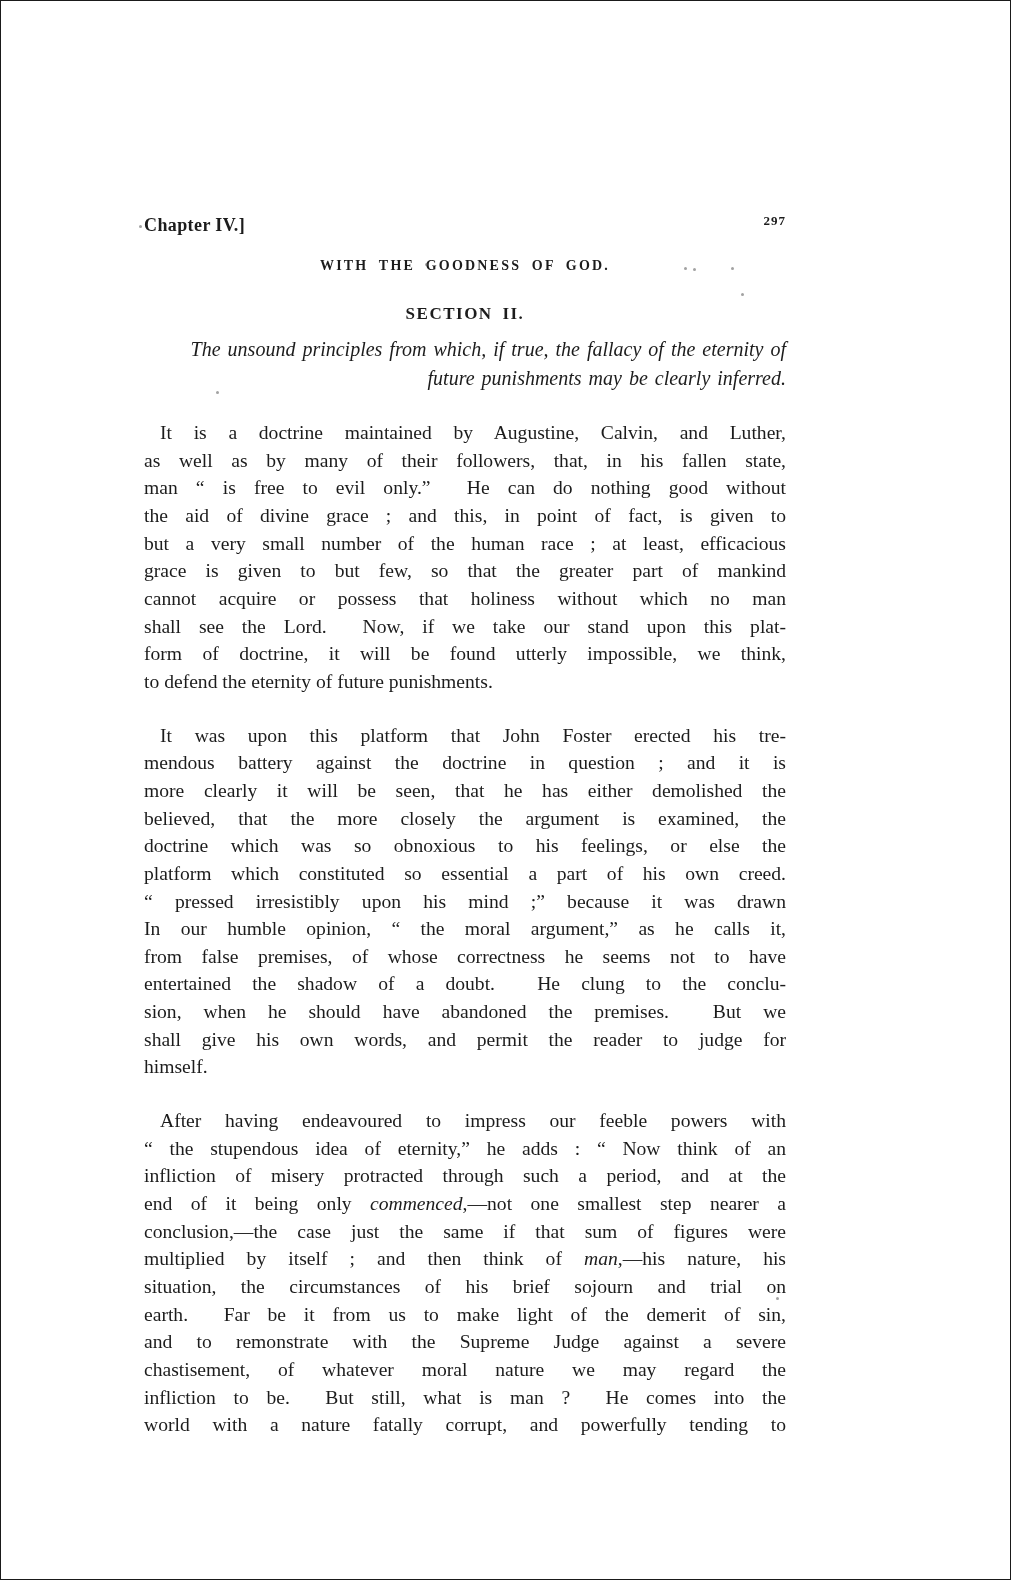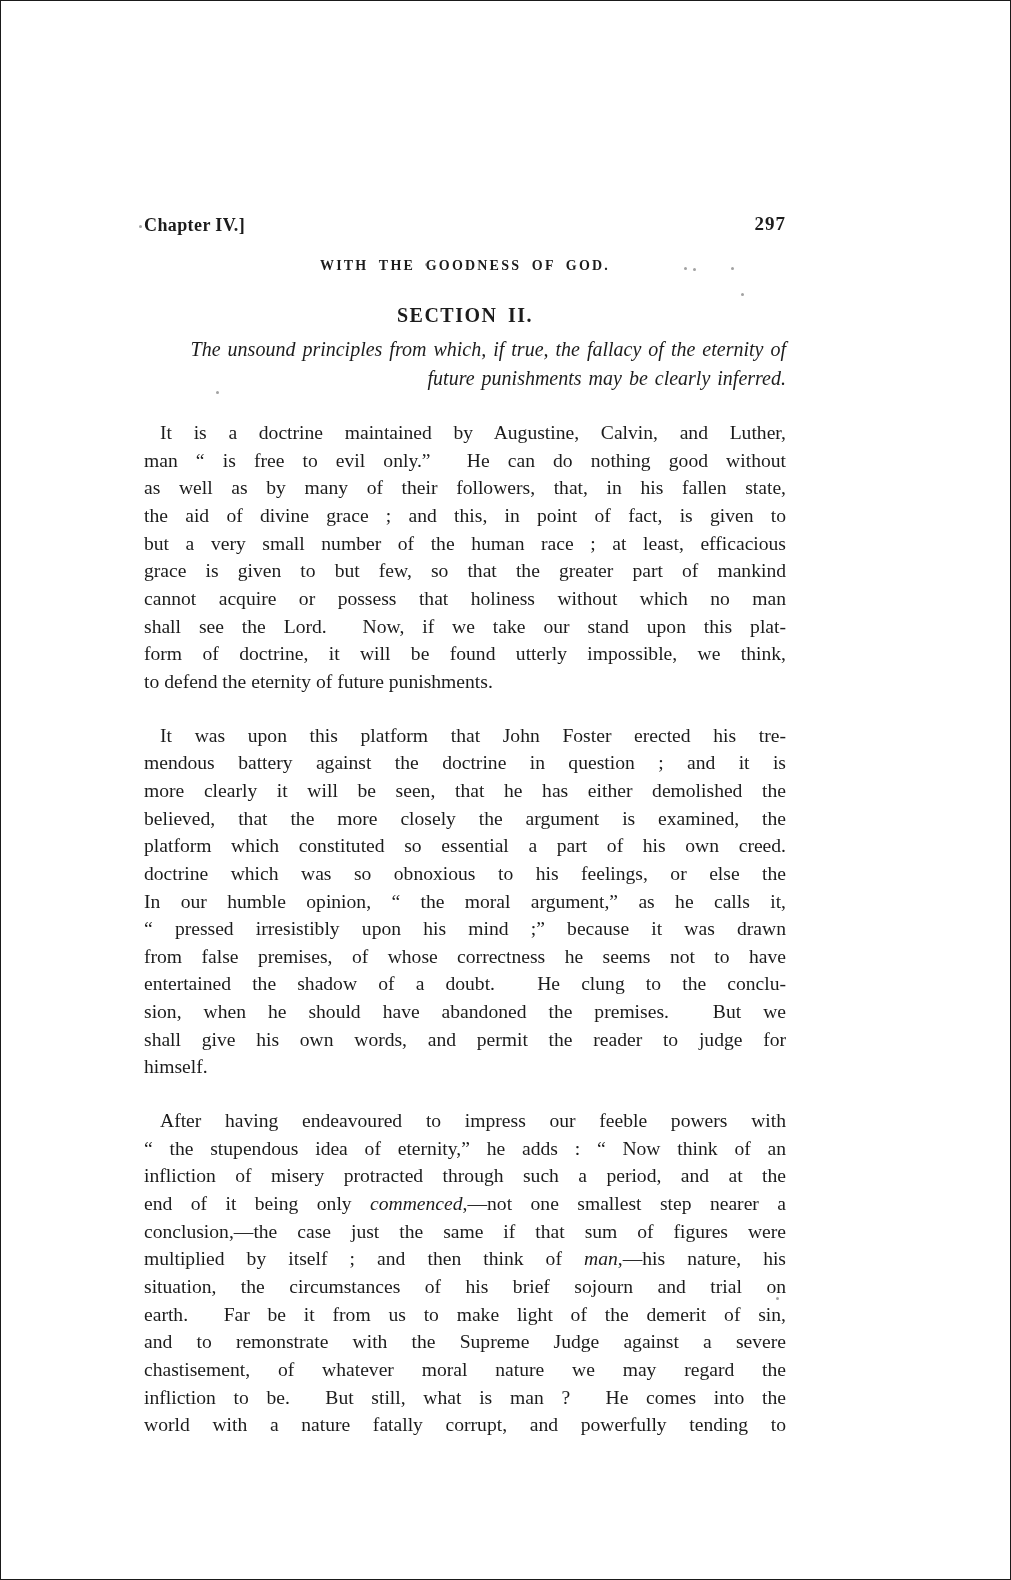--- a/index.html
+++ b/index.html
@@ -31,31 +31,31 @@
     position: absolute; left: 0; right: 0; top: 1px;
     text-align: center;
     font-weight: 700;
     font-size: 14px;
     letter-spacing: 2.2px;
     word-spacing: 5px;
     margin-top: 44px;
   }
   .page-number {
     position: absolute; right: 0; top: 0;
-    font-size: 19px;
+    font-size: 13px;
     font-weight: 700;
     letter-spacing: 1px;
   }
   
   .section-heading {
     position: absolute;
     left: 143px; top: 303px;
     width: 642px;
     text-align: center;
-    font-size: 20px;
+    font-size: 17px;
     font-weight: 700;
     letter-spacing: 1.5px;
     word-spacing: 4px;
   }
   
   .subtitle {
     position: absolute;
     left: 143px; top: 334px;
     width: 642px;
     text-align: right;
@@ -102,37 +102,37 @@
 
   <div class="section-heading">SECTION II.</div>
 
   <div class="subtitle">
     <div class="subtitle-line">The unsound principles from which, if true, the fallacy of the eternity of</div>
     <div class="subtitle-line">future punishments may be clearly inferred.</div>
   </div>
 
   <div class="body-text">
       <div class="line para-first"><span>It is a doctrine maintained by Augustine, Calvin, and Luther,</span></div>
+      <div class="line"><span>as well as by many of their followers, that, in his fallen state,</span></div>
       <div class="line"><span>man “ is free to evil only.”&nbsp; He can do nothing good without</span></div>
-      <div class="line"><span>as well as by many of their followers, that, in his fallen state,</span></div>
       <div class="line"><span>the aid of divine grace ; and this, in point of fact, is given to</span></div>
       <div class="line"><span>but a very small number of the human race ; at least, efficacious</span></div>
       <div class="line"><span>grace is given to but few, so that the greater part of mankind</span></div>
       <div class="line"><span>cannot acquire or possess that holiness without which no man</span></div>
       <div class="line"><span>shall see the Lord.&nbsp; Now, if we take our stand upon this plat-</span></div>
       <div class="line"><span>form of doctrine, it will be found utterly impossible, we think,</span></div>
       <div class="line para-last"><span>to defend the eternity of future punishments.</span></div>
       <div class="line para-first"><span>It was upon this platform that John Foster erected his tre-</span></div>
       <div class="line"><span>mendous battery against the doctrine in question ; and it is</span></div>
       <div class="line"><span>more clearly it will be seen, that he has either demolished the</span></div>
       <div class="line"><span>believed, that the more closely the argument is examined, the</span></div>
+      <div class="line"><span>doctrine which was so obnoxious to his feelings, or else the</span></div>
       <div class="line"><span>platform which constituted so essential a part of his own creed.</span></div>
-      <div class="line"><span>doctrine which was so obnoxious to his feelings, or else the</span></div>
+      <div class="line"><span>“ pressed irresistibly upon his mind ;” because it was drawn</span></div>
       <div class="line"><span>In our humble opinion, “ the moral argument,” as he calls it,</span></div>
-      <div class="line"><span>“ pressed irresistibly upon his mind ;” because it was drawn</span></div>
       <div class="line"><span>from false premises, of whose correctness he seems not to have</span></div>
       <div class="line"><span>entertained the shadow of a doubt.&nbsp; He clung to the conclu-</span></div>
       <div class="line"><span>sion, when he should have abandoned the premises.&nbsp; But we</span></div>
       <div class="line"><span>shall give his own words, and permit the reader to judge for</span></div>
       <div class="line para-last"><span>himself.</span></div>
       <div class="line para-first"><span>After having endeavoured to impress our feeble powers with</span></div>
       <div class="line"><span>“ the stupendous idea of eternity,” he adds : “ Now think of an</span></div>
       <div class="line"><span>infliction of misery protracted through such a period, and at the</span></div>
       <div class="line"><span>end of it being only </span><span class="em">commenced</span><span>,—not one smallest step nearer a</span></div>
       <div class="line"><span>conclusion,—the case just the same if that sum of figures were</span></div>

